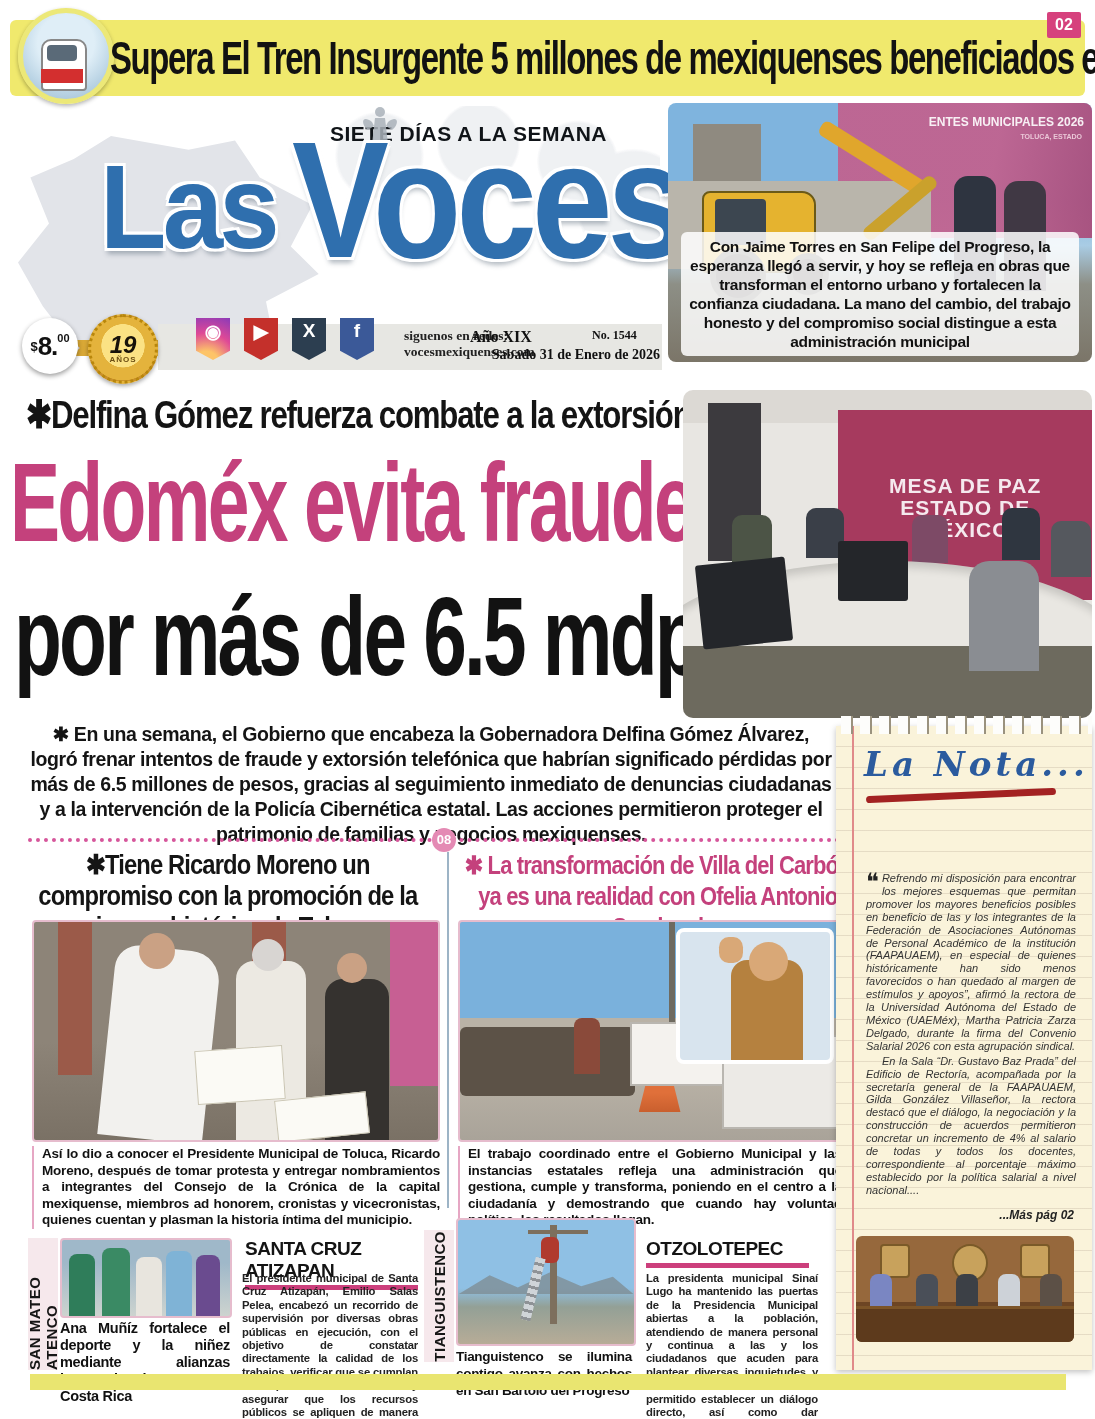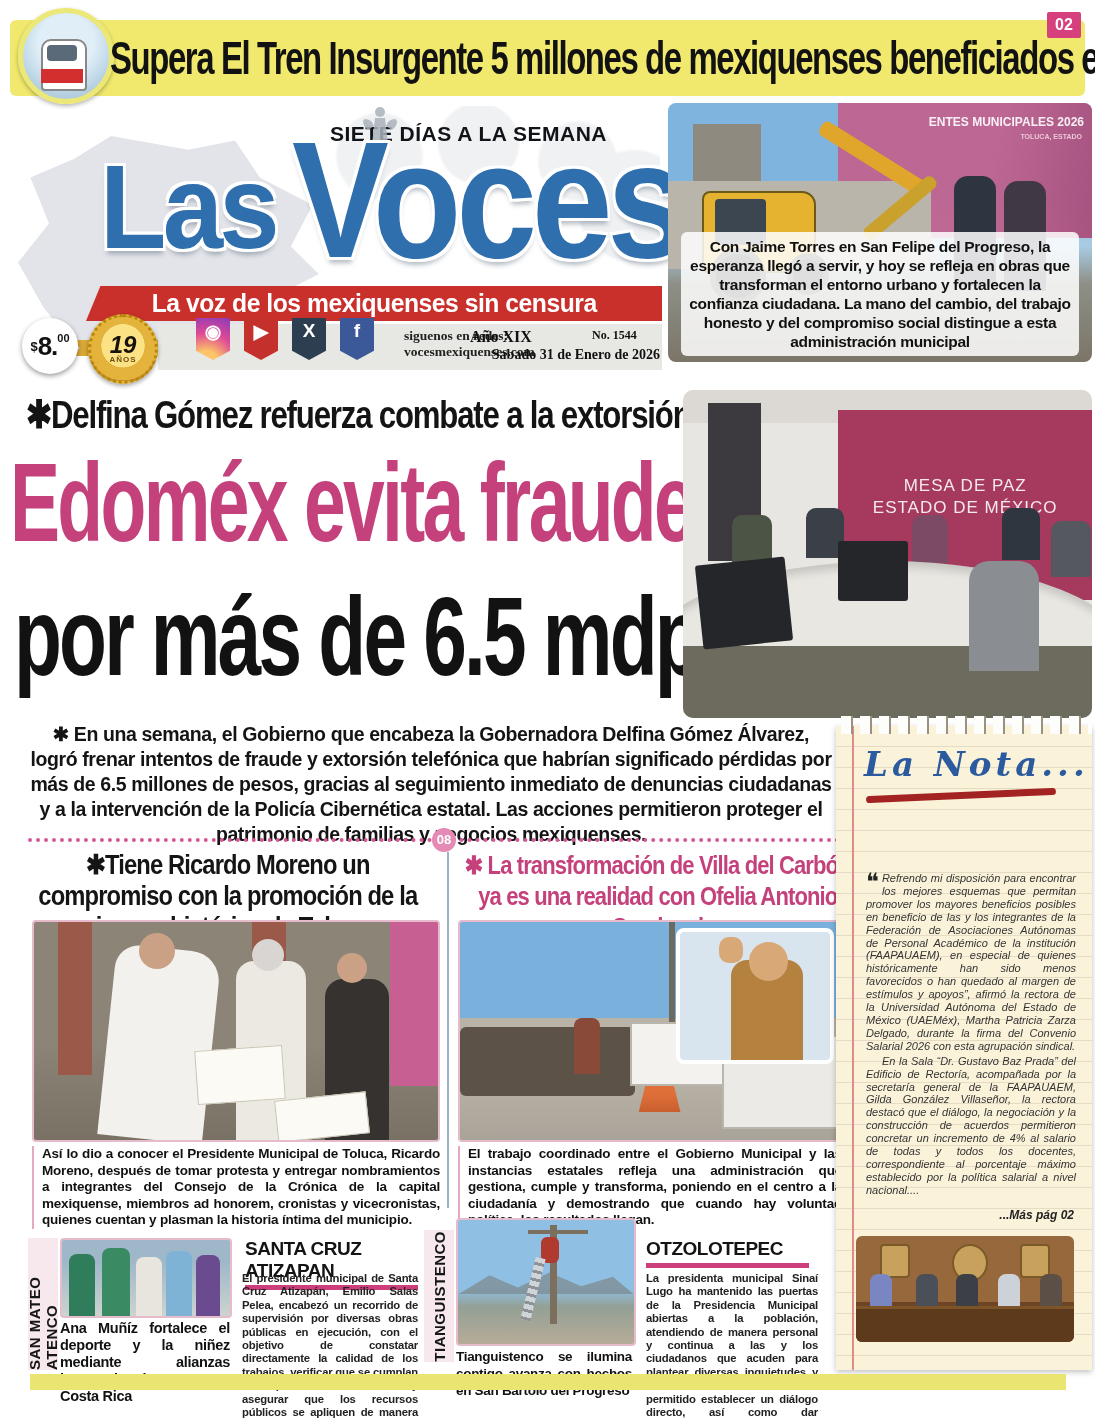--- a/index.html
+++ b/index.html
@@ -84,21 +84,21 @@
   .kicker{position:absolute;left:26px;top:392px;width:656px;font-weight:700;font-size:39px;letter-spacing:-1.5px;
       white-space:nowrap;transform:scaleX(.80);transform-origin:left top;color:#141414;}
   .headline1{position:absolute;left:10px;top:438px;width:1000px;font-weight:800;font-size:112px;letter-spacing:-4px;
       white-space:nowrap;color:#c4417c;transform:scaleX(.67);transform-origin:left top;}
   .headline2{position:absolute;left:14px;top:572px;width:1000px;font-weight:800;font-size:112px;letter-spacing:-4px;
       white-space:nowrap;color:#121212;transform:scaleX(.70);transform-origin:left top;}
   .mesa-photo{position:absolute;left:683px;top:390px;width:409px;height:328px;border-radius:10px;overflow:hidden;
       background:linear-gradient(180deg,#dcd9d4 0 10%,#e8e6e2 10% 100%);}
   .mesa-wall{position:absolute;left:38%;top:6%;width:62%;height:58%;background:#a63a5e;}
   .mesa-topstrip{position:absolute;left:38%;top:6%;width:62%;height:16%;background:#f2efe9;}
-  .mesa-wall-text{position:absolute;left:42%;top:26%;width:54%;text-align:center;color:#f5e9ee;font-weight:400;font-size:17px;letter-spacing:1px;line-height:22px;}
+  .mesa-wall-text{position:absolute;left:42%;top:26%;width:54%;text-align:center;color:#f5e9ee;font-weight:700;font-size:21px;letter-spacing:1px;line-height:22px;}
   .mesa-dark{position:absolute;left:6%;top:4%;width:13%;height:48%;background:#3c3a3e;}
   .mesa-table{position:absolute;left:-10%;top:52%;width:120%;height:60%;background:#e9e7e2;border-radius:50% 50% 0 0;
       box-shadow:inset 0 6px 8px rgba(0,0,0,.15);}
   .mesa-floor{position:absolute;left:0;top:78%;width:100%;height:22%;background:#6d6a5e;}
   .mesa-screen{position:absolute;background:#24262a;border-radius:3px;}
   .mesa-person{position:absolute;border-radius:10px 10px 0 0;}
   .lede{position:absolute;left:28px;top:722px;width:806px;font-weight:700;font-size:19.5px;line-height:25px;
       text-align:center;letter-spacing:-.4px;color:#141414;}
   .divider-dotted{position:absolute;left:28px;top:838px;width:1036px;border-top:4px dotted #d6569b;}
   .divider-badge{position:absolute;left:432px;top:828px;width:24px;height:24px;border-radius:50%;background:#e48ab4;
@@ -205,23 +205,20 @@
           <g fill="#aab2ba">
             <circle cx="22" cy="8" r="5"></circle>
             <path d="M17 14 L27 14 L30 40 L14 40 Z"></path>
             <path d="M14 18 C4 10 2 20 10 26 L16 22 Z"></path>
             <path d="M30 18 C40 10 42 20 34 26 L28 22 Z"></path>
           </g>
         </svg>
     </div>
     <div class="logo-word logo-las">Las</div>
     <div class="logo-word logo-voces">Voces</div>
-    <div class="red-banner">
-      <span>La voz de los mexiquenses sin censura</span>
-    </div>
     <div class="ribbon left"></div>
     <div class="ribbon right"></div>
     <div class="info-bar"></div>
     <div class="price-circle">
       <span class="cur">$</span>
         <span class="int">8.</span>
         <span class="cents">00</span>
     </div>
     <div class="years-badge">
       <span class="n">19</span>

